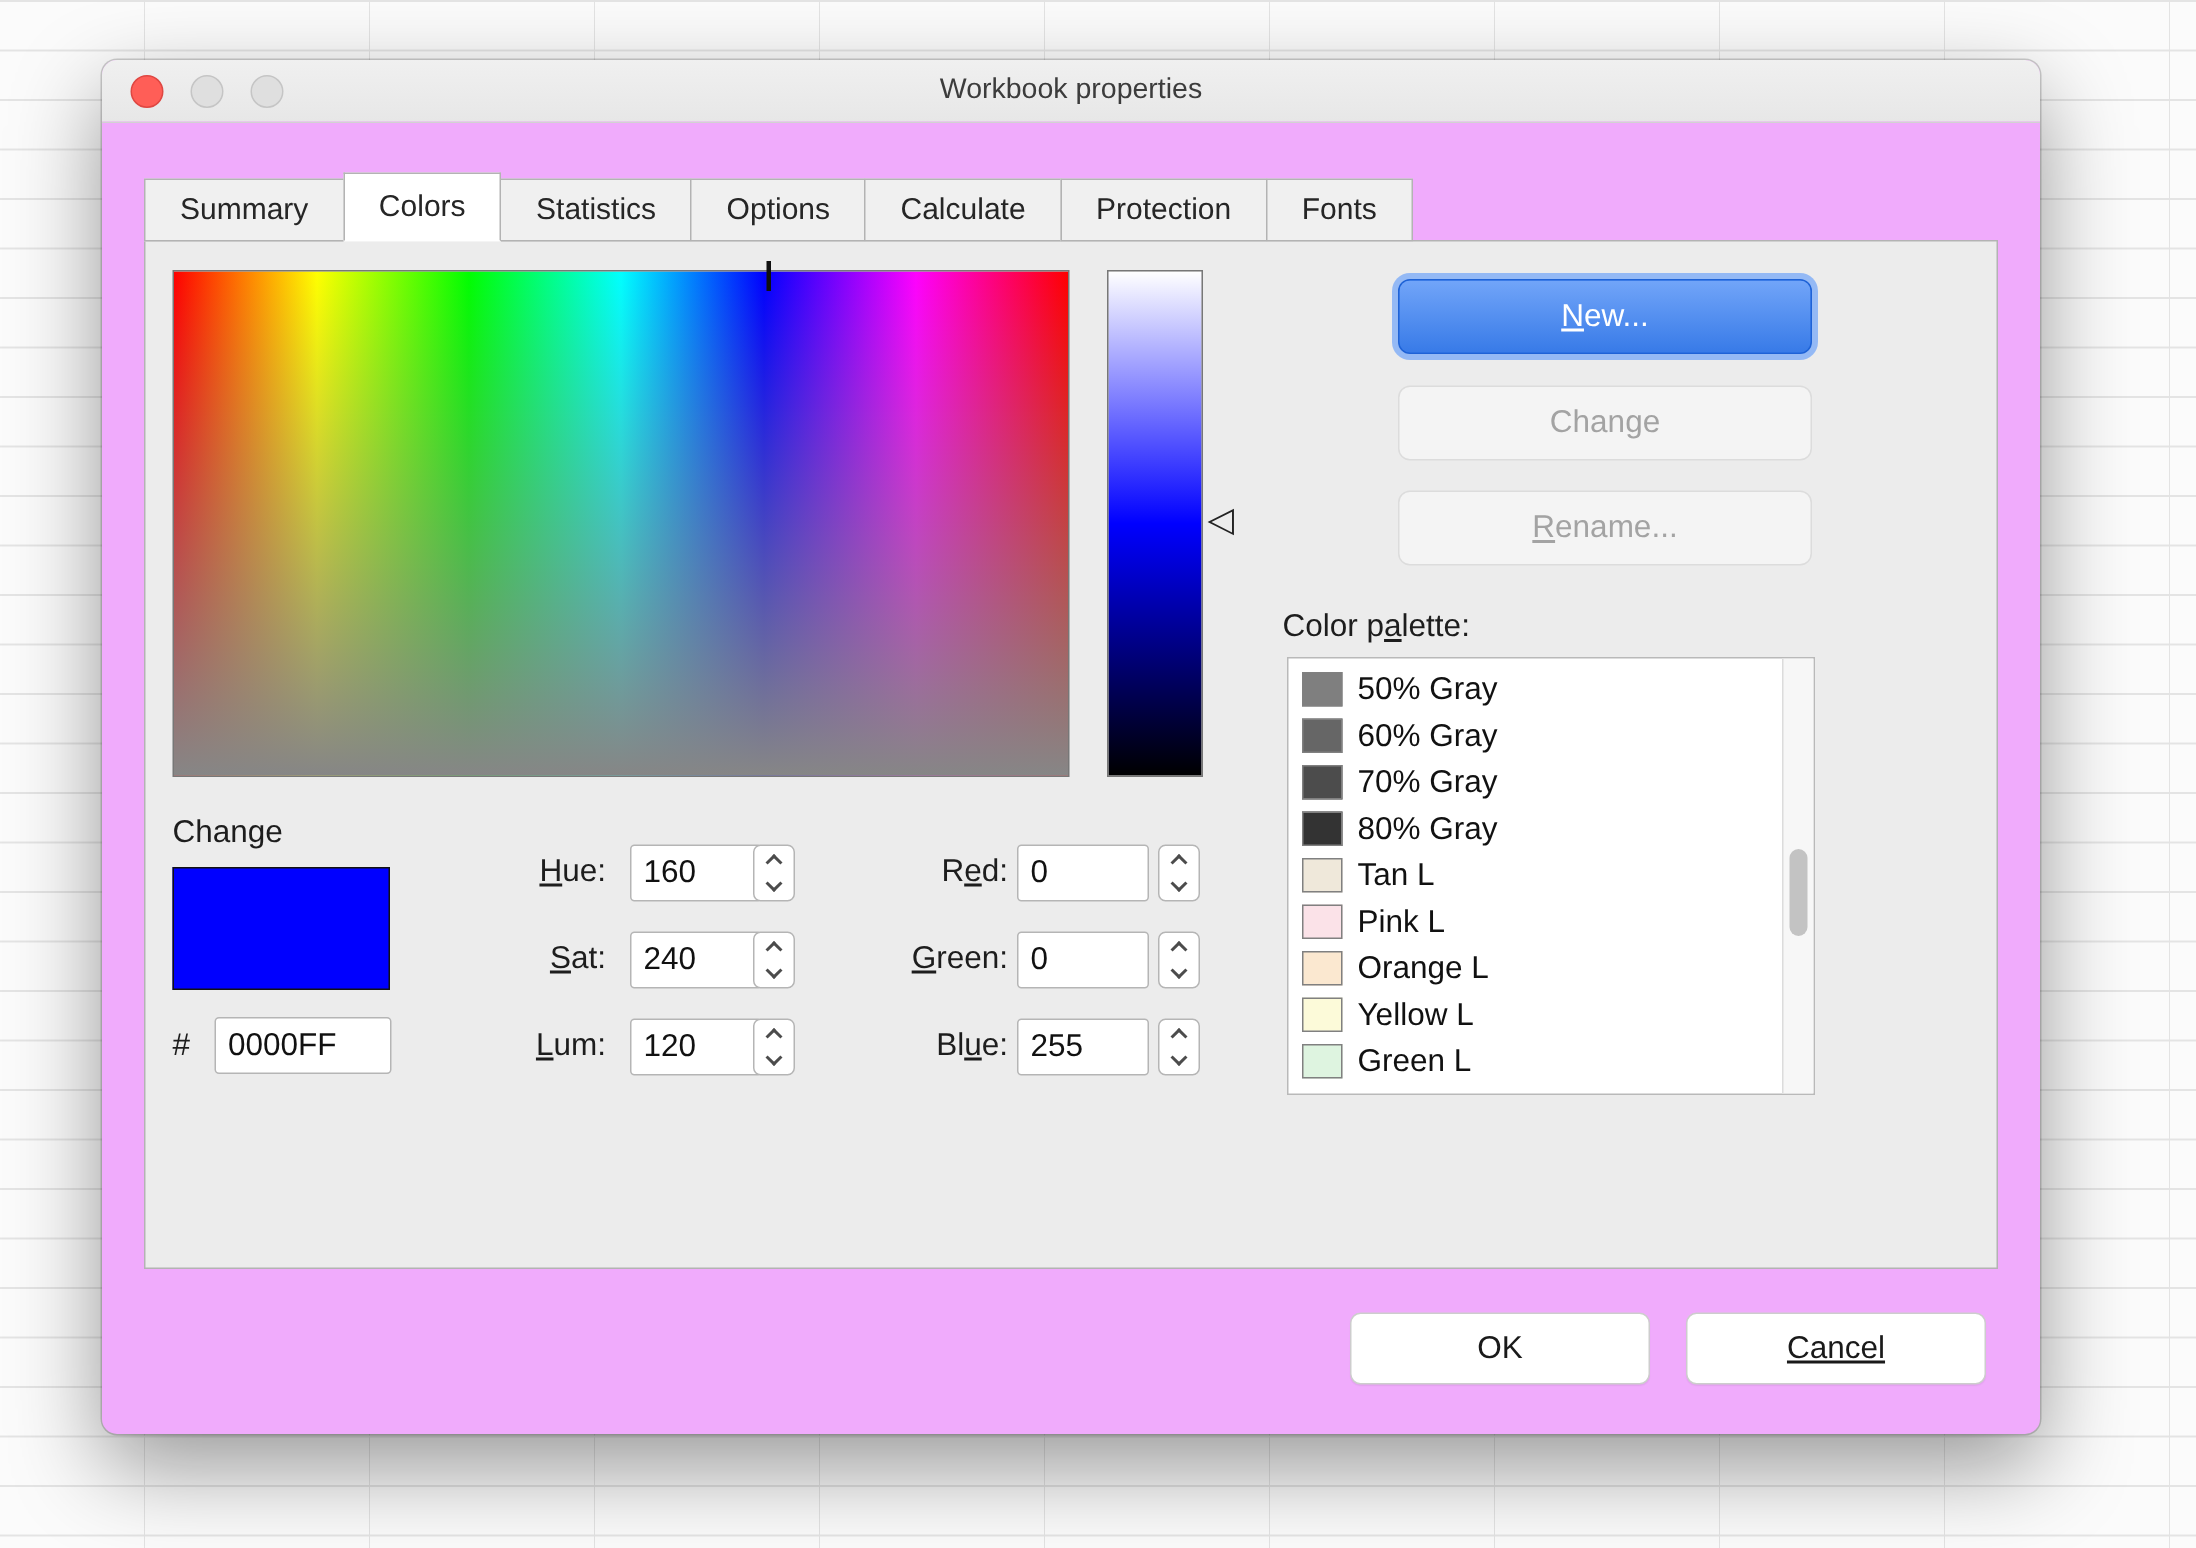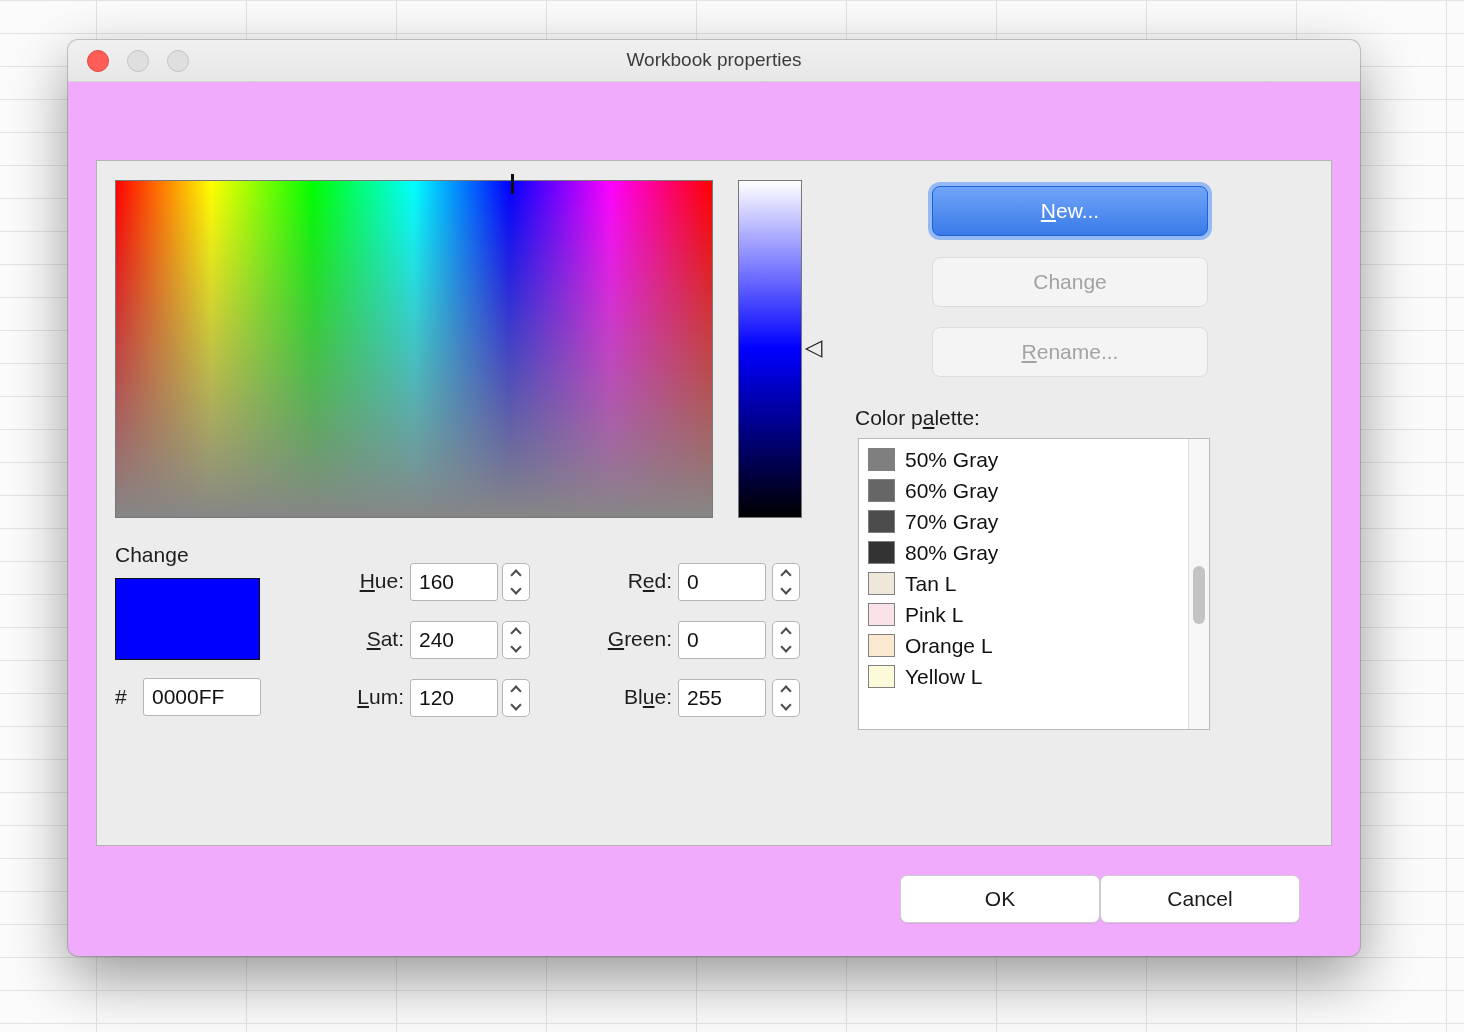--- a/index.html
+++ b/index.html
@@ -123,59 +123,68 @@
     color: #111; padding: 0 8px; outline: none;
   }
   .hex-input { left: 75px; top: 638px; width: 118px; }
   .num { width: 88px; }
 
   .flabel { position: absolute; font-size: 21px; color: #1d1d1d; text-align: right; }
   .flabel.hsl { left: 160px; width: 176px; }
   .flabel.rgb { left: 430px; width: 174px; }
   .row1 { top: 529px; } .row2 { top: 587px; } .row3 { top: 645px; }
   .inp1 { top: 523px; } .inp2 { top: 581px; } .inp3 { top: 639px; }
-  .hsl-inp { left: 342px; } .rgb-inp { left: 610px; }
+  .hsl-inp { left: 352px; } .rgb-inp { left: 610px; }
 
   .stepper {
     position: absolute; width: 28px; height: 38px; background: #fff;
     border: 1px solid #b5b5b5; border-radius: 5px;
     display: flex; flex-direction: column;
   }
   .hsl-st { left: 434px; } .rgb-st { left: 704px; }
   .st-half { flex: 1; display: flex; align-items: center; justify-content: center; }
   .chev { width: 8px; height: 8px; transform: rotate(45deg); }
   .chev.up   { border-left: 2px solid #4c4c4c; border-top: 2px solid #4c4c4c; margin-top: 4px; }
   .chev.down { border-right: 2px solid #4c4c4c; border-bottom: 2px solid #4c4c4c; margin-bottom: 4px; }
 
   
   .bottom-btn {
     position: absolute; top: 835px; width: 200px; height: 48px;
     background: #ffffff; border: 1px solid #cdcdcd; border-radius: 7px;
     font-size: 21px; color: #1a1a1a; display: flex; align-items: center; justify-content: center;
     box-shadow: 0 1px 1px rgba(0,0,0,.06);
   }
   .btn-ok { left: 832px; }
-  .btn-cancel { left: 1032px; }
+  .btn-cancel { left: 1056px; text-decoration: underline; }
 
   u { text-decoration: underline; text-underline-offset: 2px; }
 </style>
 </head>
 <body>
 
 <div class="dialog">
 
   <div class="titlebar">
     <span class="tl red"></span>
     <span class="tl gray1"></span>
     <span class="tl gray2"></span>
     <div class="title">Workbook properties</div>
   </div>
 
   <div class="panel"></div>
 
+  <div class="tabs">
+    <div class="tab">Summary</div>
+    <div class="tab active">Colors</div>
+    <div class="tab">Statistics</div>
+    <div class="tab">Options</div>
+    <div class="tab">Calculate</div>
+    <div class="tab">Protection</div>
+    <div class="tab">Fonts</div>
+  </div>
 
   <div class="color-field"></div>
   <div class="field-cursor"></div>
 
   <div class="lum-slider"></div>
   <div class="slider-arrow">◁</div>
 
   <div class="side-btn btn-new" style="background-color: rgb(59, 130, 246);"><u>N</u>ew...</div>
   <div class="side-btn btn-disabled btn-change">Change</div>
   <div class="side-btn btn-disabled btn-rename"><u>R</u>ename...</div>
@@ -208,20 +217,24 @@
         <span class="p-swatch" style="background-color: rgb(251, 226, 232);"></span>
         <span class="p-name">Pink L</span>
       </div>
       <div class="p-row">
         <span class="p-swatch" style="background-color: rgb(251, 232, 208);"></span>
         <span class="p-name">Orange L</span>
       </div>
       <div class="p-row">
         <span class="p-swatch" style="background-color: rgb(252, 250, 217);"></span>
         <span class="p-name">Yellow L</span>
+      </div>
+      <div class="p-row">
+        <span class="p-swatch" style="background-color: rgb(222, 244, 224);"></span>
+        <span class="p-name">Green L</span>
       </div>
     </div>
     <div class="scrollbar">
       <div class="scroll-thumb"></div>
     </div>
   </div>
 
   <div class="color-label">Change</div>
   <div class="preview" style="background-color: rgb(0, 0, 255);"></div>
   <div class="hash-label">#</div>

